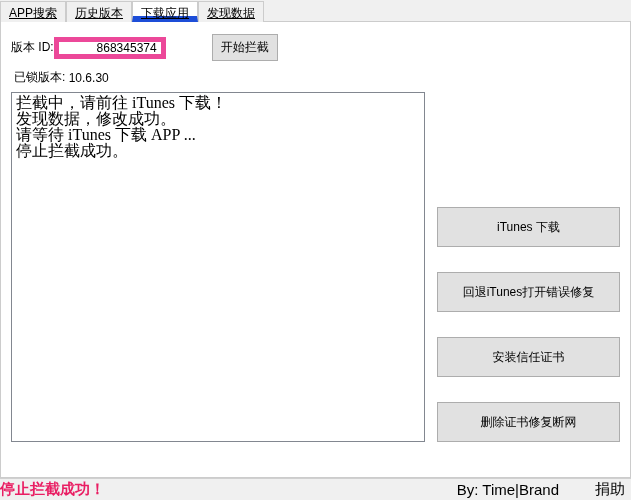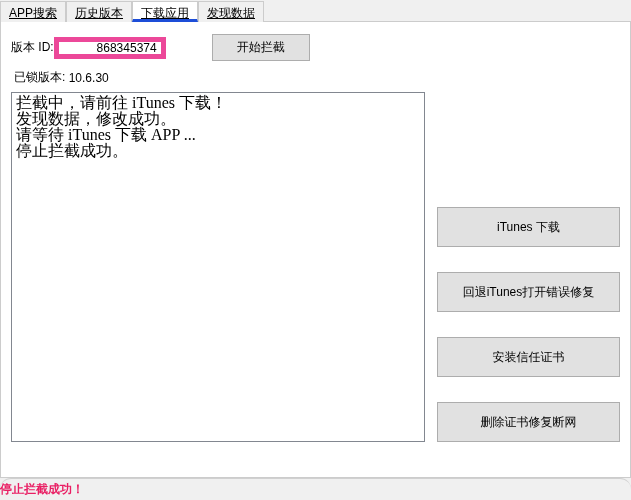--- a/index.html
+++ b/index.html
@@ -25,21 +25,21 @@
     border-bottom: none;
     background: #f0f0f0;
     margin-right: 0;
     cursor: pointer;
     font-size: 12px;
     position: relative;
     top: 1px;
   }
   .tab.active {
     background: #fff;
-    border-bottom: 3px solid #1d4ed8;
+    border-bottom: 6px solid #1d4ed8;
   }
   .content {
     background: #fff;
     height: 456px;
     padding: 12px 10px 8px 10px;
     position: relative;
     border: 1px solid #ccc;
     border-top: none;
   }
   .row {
@@ -53,21 +53,21 @@
     height: 22px;
     padding: 2px 4px;
     border: 5px solid #ec4899;
     font-size: 12px;
     margin-right: 46px;
     text-align: right;
   }
   .btn {
     background: #e1e1e1;
     border: 1px solid #adadad;
-    padding: 4px 24px;
+    padding: 4px 8px;
     font-size: 12px;
     cursor: pointer;
     font-family: inherit;
     min-height: 24px;
   }
   .locked-row { margin-bottom: 6px; margin-left: 3px; }
   .main-row { display: flex; }
   .log-box {
     width: 414px;
     height: 350px;
@@ -111,23 +111,22 @@
   .footer {
     position: absolute;
     bottom: 0;
     left: 0;
     right: 0;
     height: 22px;
     background: #f0f0f0;
     border-top: 1px solid #d0d0d0;
     display: flex;
     align-items: center;
-    font-size: 12px;
+    font-size: 15px;
     padding: 0 6px 0 0;
-    border-radius: 11px;
   }
   .status-msg {
     color: #e91e63;
     font-weight: bold;
   }
   .footer-right {
     margin-left: auto;
     display: flex;
     align-items: center;
     gap: 36px;
@@ -169,13 +168,17 @@
         <button class="btn">安装信任证书</button>
         <button class="btn">删除证书修复断网</button>
       </div>
     </div>
   </div>
 
 </div>
 
 <div class="footer">
   <span class="status-msg">停止拦截成功！</span>
+  <div class="footer-right">
+    <span class="credit">By: Time|Brand</span>
+    <span>捐助</span>
+  </div>
 </div>
 
 </body></html>

